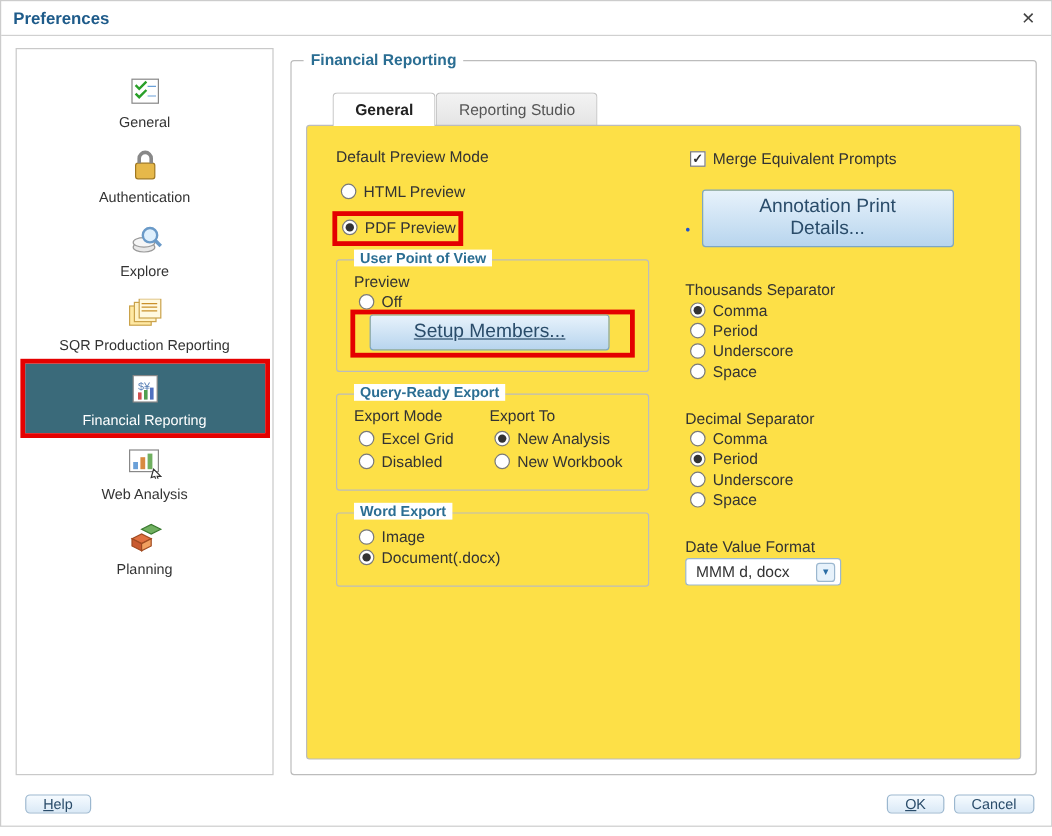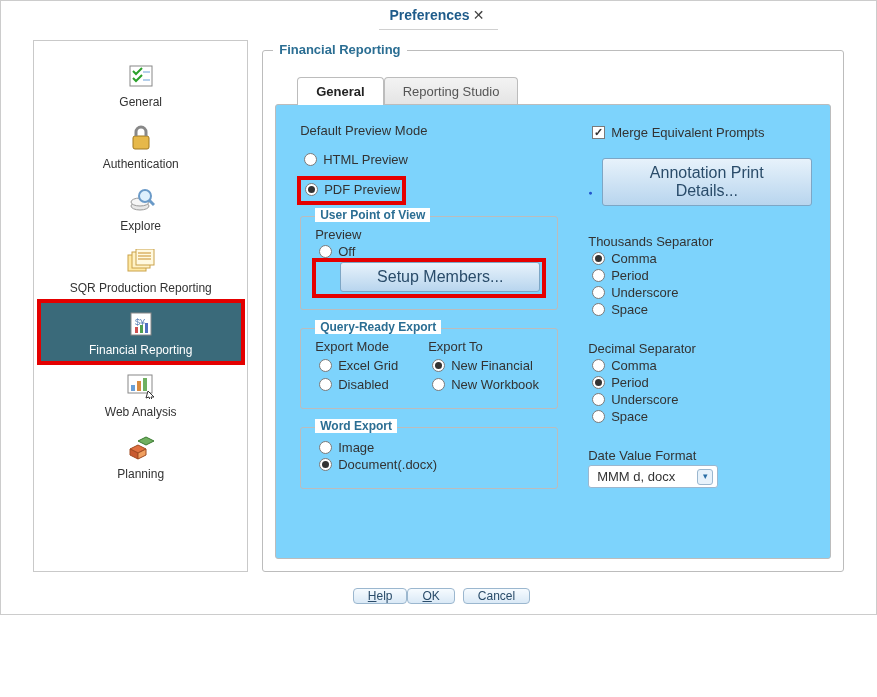--- a/index.html
+++ b/index.html
@@ -1,35 +1,35 @@
 <!DOCTYPE html>
 <html><head>
 <meta charset="utf-8">
 <style>
   * { box-sizing: border-box; margin: 0; padding: 0; }
   body { font-family: Tahoma, Arial, sans-serif; font-size: 12px; color: #333; background: #fff; width: 877px; height: 697px; position: relative; }
-  .dialog { width: 877px; height: 615px; display: flex; flex-direction: column; border: 1px solid #ccc; align-items: center; }
+  .dialog { width: 877px; height: 689px; display: flex; flex-direction: column; border: 1px solid #ccc; }
   .titlebar { display: flex; align-items: center; justify-content: space-between; padding: 6px 10px; border-bottom: 1px solid #d0d0d0; }
   .title { font-size: 14px; font-weight: bold; color: #1e5b8a; }
   .close-x { font-size: 14px; color: #444; cursor: pointer; width: 18px; text-align: center; }
   .body { flex: 1; display: flex; padding: 10px 12px 8px 12px; gap: 14px; overflow: hidden; }
   .sidebar { width: 215px; border: 1px solid #c9c9c9; display: flex; flex-direction: column; align-items: center; padding: 14px 0; gap: 4px; }
   .side-item { width: 200px; display: flex; flex-direction: column; align-items: center; padding: 6px 0 4px 0; cursor: pointer; }
   .side-item .lbl { margin-top: 4px; color: #333; font-size: 12px; text-align: center; }
   .side-item.selected { background: #3a6a7a; }
   .side-item.selected .lbl { color: #fff; }
   .side-item.hl { outline: 4px solid #e40000; }
   .icon { width: 34px; height: 30px; display: flex; align-items: center; justify-content: center; }
   .main { flex: 1; display: flex; flex-direction: column; position: relative; }
   .groupbox { border: 1px solid #bcbcbc; border-radius: 3px; padding: 10px 12px 12px 12px; margin-top: 10px; position: relative; }
   .legend { position: absolute; top: -9px; left: 10px; background: #fff; padding: 0 6px; color: #2b6e93; font-weight: bold; font-size: 13px; }
   .tabs { display: flex; gap: 0; margin: 16px 0 0 22px; }
   .tab { border: 1px solid #bcbcbc; border-bottom: none; border-top-left-radius: 4px; border-top-right-radius: 4px; padding: 6px 18px; background: linear-gradient(#f3f3f3,#e4e4e4); color: #555; cursor: pointer; font-size: 13px; }
   .tab.active { background: #fff; color: #222; font-weight: bold; position: relative; z-index: 2; }
-  .tab-body { border: 1px solid #bcbcbc; border-radius: 3px; margin-top: -1px; padding: 18px 18px 18px 24px; flex: 1; background: #7dd3fc; display: flex; gap: 30px; }
+  .tab-body { border: 1px solid #bcbcbc; border-radius: 3px; margin-top: -1px; padding: 18px 18px 18px 24px; flex: 1; background: #fde047; display: flex; gap: 30px; }
   .col { flex: 1; display: flex; flex-direction: column; gap: 10px; }
   .fld-label { color: #333; font-size: 13px; margin-bottom: 2px; }
   .radio-row, .check-row { display: flex; align-items: center; gap: 6px; margin: 2px 0 2px 4px; font-size: 13px; }
   .radio { width: 13px; height: 13px; border: 1px solid #7a7a7a; border-radius: 50%; display: inline-flex; align-items: center; justify-content: center; background: #fff; }
   .radio.selected::after { content: ""; width: 7px; height: 7px; background: #333; border-radius: 50%; }
   .check { width: 13px; height: 13px; border: 1px solid #7a7a7a; display: inline-flex; align-items: center; justify-content: center; background: #fff; font-size: 11px; font-weight: bold; color: #333; }
   .btn { border: 1px solid #7da6c5; background: linear-gradient(#e7f2fb,#b8d5ee); padding: 5px 18px; border-radius: 3px; color: #2a4c6a; font-size: 16px; cursor: pointer; text-align: center; }
   .sel { border: 1px solid #9bb7cf; border-radius: 3px; padding: 3px 24px 3px 8px; background: #fff; position: relative; display: inline-block; min-width: 130px; font-size: 13px; }
   .sel::after { content: "▾"; position: absolute; right: 4px; top: 3px; color: #2a6da5; background: #e7f2fb; border: 1px solid #9bb7cf; border-radius: 3px; width: 14px; height: 14px; font-size: 9px; text-align: center; line-height: 13px; }
   .hl-box { border: 4px solid #e40000; display: inline-block; padding: 0 2px 2px 0; margin: -3px; }
@@ -162,21 +162,21 @@
             </span>
 
             <div class="inner-group" style="margin-top:4px;">
               <div class="inner-legend">User Point of View</div>
               <div class="fld-label">Preview</div>
               <div class="radio-row">
                 <span class="radio"></span>
                 <span>Off</span>
               </div>
               <span class="hl-box" style="display:block;">
-                <div class="btn" style="width:200px;margin-left:24px;">Setup Members...</div>
+                <div class="btn" style="width:200px;margin-left:12px;text-decoration:underline;">Setup Members...</div>
               </span>
             </div>
 
             <div class="inner-group">
               <div class="inner-legend">Query-Ready Export</div>
               <div class="two-col">
                 <div class="subcol">
                   <div class="fld-label">Export Mode</div>
                   <div class="radio-row">
                       <span class="radio"></span>
@@ -184,21 +184,21 @@
                     </div>
                   <div class="radio-row">
                       <span class="radio"></span>
                       <span>Disabled</span>
                     </div>
                 </div>
                 <div class="subcol">
                   <div class="fld-label">Export To</div>
                   <div class="radio-row">
                       <span class="radio selected"></span>
-                      <span>New Financial</span>
+                      <span>New Analysis</span>
                     </div>
                   <div class="radio-row">
                       <span class="radio"></span>
                       <span>New Workbook</span>
                     </div>
                 </div>
               </div>
             </div>
 
             <div class="inner-group">

